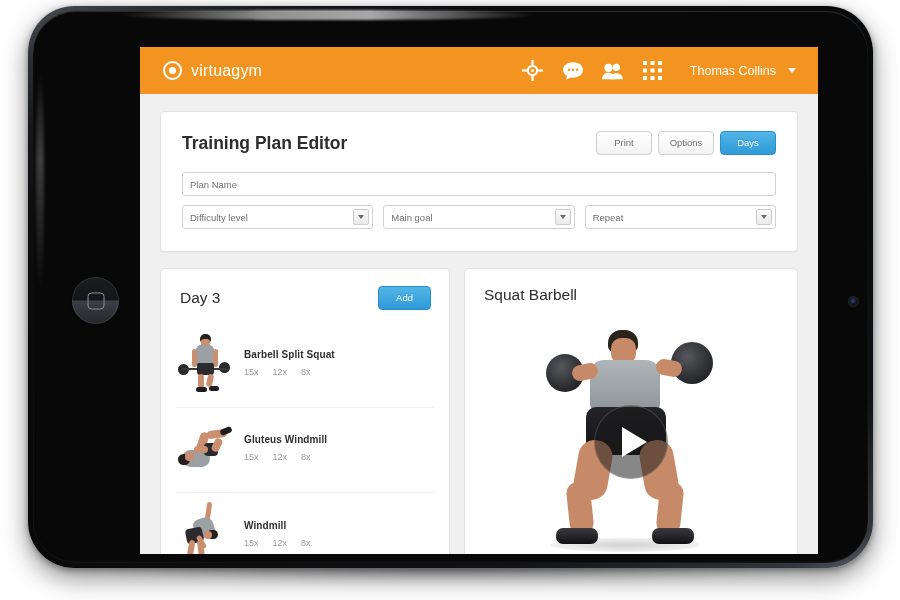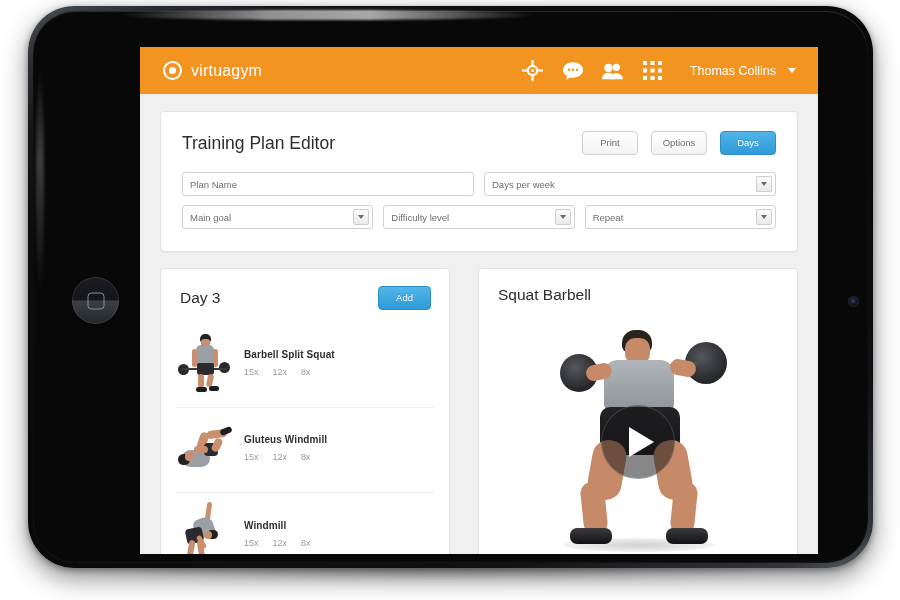--- a/index.html
+++ b/index.html
@@ -102,22 +102,22 @@
   .content { padding: 17px 20px 0 20px; }
 
   .card {
     background:#fff; border:1px solid #e2e2e2; border-radius: 4px;
     box-shadow: 0 1px 1px rgba(0,0,0,0.035);
   }
 
   
   .editor { padding: 19px 21px 22px 21px; }
   .editor-head { display:flex; align-items:center; }
-  .page-title { font-size: 17.5px; color:#2d2d2d; font-weight:400; }
-  .btn-group { margin-left:auto; display:flex; gap: 13px; }
+  .page-title { font-size: 17.5px; color:#2d2d2d; font-weight:700; }
+  .btn-group { margin-left:auto; display:flex; gap: 6px; }
   .btn {
     font-size: 9.5px; color:#6d6d6d; padding: 5px 0 6px 0; width: 56px; text-align:center;
     border:1px solid #cfcfcf; border-radius: 4px;
     background: linear-gradient(180deg,#ffffff 0%, #f3f3f3 100%);
   }
   .btn.primary {
     color:#fff; border-color:#2b8fc4;
     background: linear-gradient(180deg,#51b5e8 0%, #2f9ad8 100%);
     text-shadow: 0 -1px 0 rgba(0,0,0,0.18);
   }
@@ -134,21 +134,21 @@
     border:1px solid #cdcdcd; border-radius:2px;
     background: linear-gradient(180deg,#fbfbfb 0%,#eaeaea 100%);
     display:flex; align-items:center; justify-content:center;
   }
   .sel-btn i {
     width:0;height:0;border-left:3.5px solid transparent;border-right:3.5px solid transparent;
     border-top:4px solid #6a6a6a; display:block;
   }
 
   
-  .panels { margin-top: 16px; display:flex; gap: 28px; }
+  .panels { margin-top: 16px; display:flex; gap: 14px; }
   .panel-left { width: 290px; }
   .panel-right { flex:1; }
   .panel { height: 293px; overflow:hidden; }
 
   .panel-head { padding: 17px 18px 0 19px; display:flex; align-items:center; }
   .panel-title { font-size: 15.5px; color:#2d2d2d; }
   .btn-add {
     margin-left:auto; width: 53px; text-align:center; font-size: 9.5px; color:#fff;
     padding: 5px 0 6px 0; border:1px solid #2b8fc4; border-radius:4px;
     background: linear-gradient(180deg,#51b5e8 0%,#2f9ad8 100%);
@@ -287,36 +287,30 @@
               <div class="btn">Options</div>
               <div class="btn primary">Days</div>
             </div>
           </div>
 
           <div class="fields">
             <div class="row">
               <div class="field">
                 <span>Plan Name</span>
               </div>
+            </div>
+            <div class="row">
               <div class="field">
-                <span>Days per week</span>
+                <span>Difficulty level</span>
                 <span class="sel-btn">
                     <i></i>
                   </span>
               </div>
-            </div>
-            <div class="row">
               <div class="field">
                 <span>Main goal</span>
-                <span class="sel-btn">
-                    <i></i>
-                  </span>
-              </div>
-              <div class="field">
-                <span>Difficulty level</span>
                 <span class="sel-btn">
                     <i></i>
                   </span>
               </div>
               <div class="field">
                 <span>Repeat</span>
                 <span class="sel-btn">
                     <i></i>
                   </span>
               </div>

